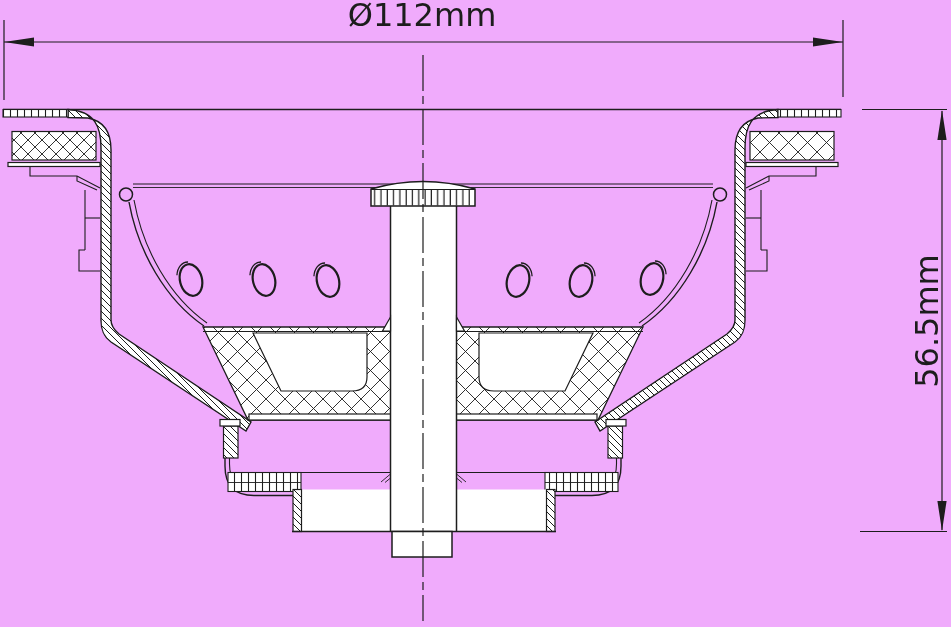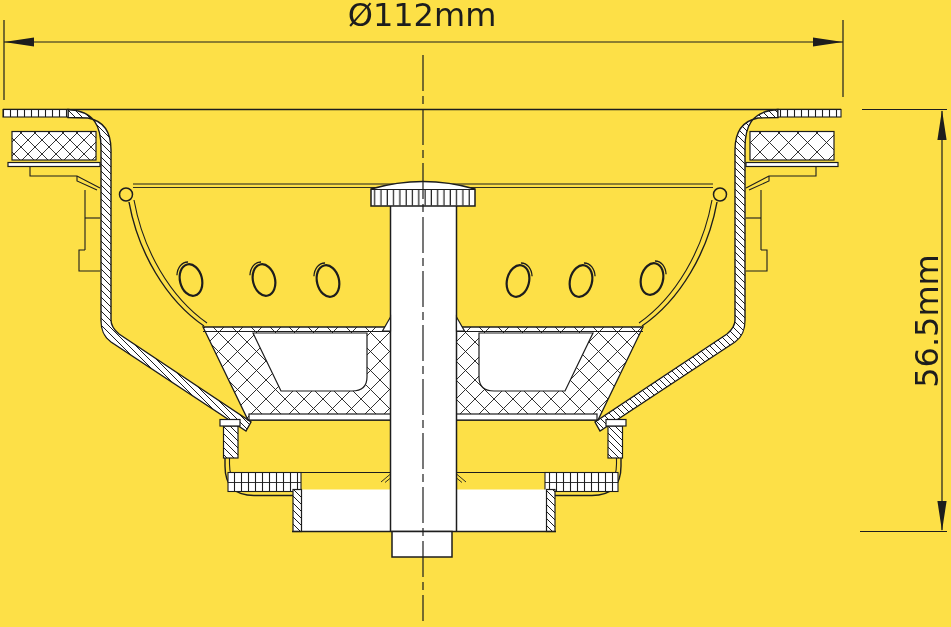--- a/index.html
+++ b/index.html
@@ -1,16 +1,16 @@
 <!DOCTYPE html>
 <html><head>
 <meta charset="utf-8">
 <style>
   html,body{margin:0;padding:0;background:#ffffff;}
-  .stage{position:relative;width:951px;height:627px;background:#fde047;overflow:hidden;
+  .stage{position:relative;width:951px;height:627px;background:#f0abfc;overflow:hidden;
          font-family:"DejaVu Sans","Liberation Sans",sans-serif;}
   svg{display:block}
   svg text{fill:#1d1d1d;font-family:"DejaVu Sans","Liberation Sans",sans-serif;}
   .w  {fill:#ffffff;stroke:none}
   .blk{fill:#1d1d1d;stroke:none}
   .l09{fill:none;stroke:#1d1d1d;stroke-width:0.9}
   .l11{fill:none;stroke:#1d1d1d;stroke-width:1.1}
   .l12{fill:none;stroke:#1d1d1d;stroke-width:1.2}
   .l13{fill:none;stroke:#1d1d1d;stroke-width:1.3}
   .l14{fill:none;stroke:#1d1d1d;stroke-width:1.4}

